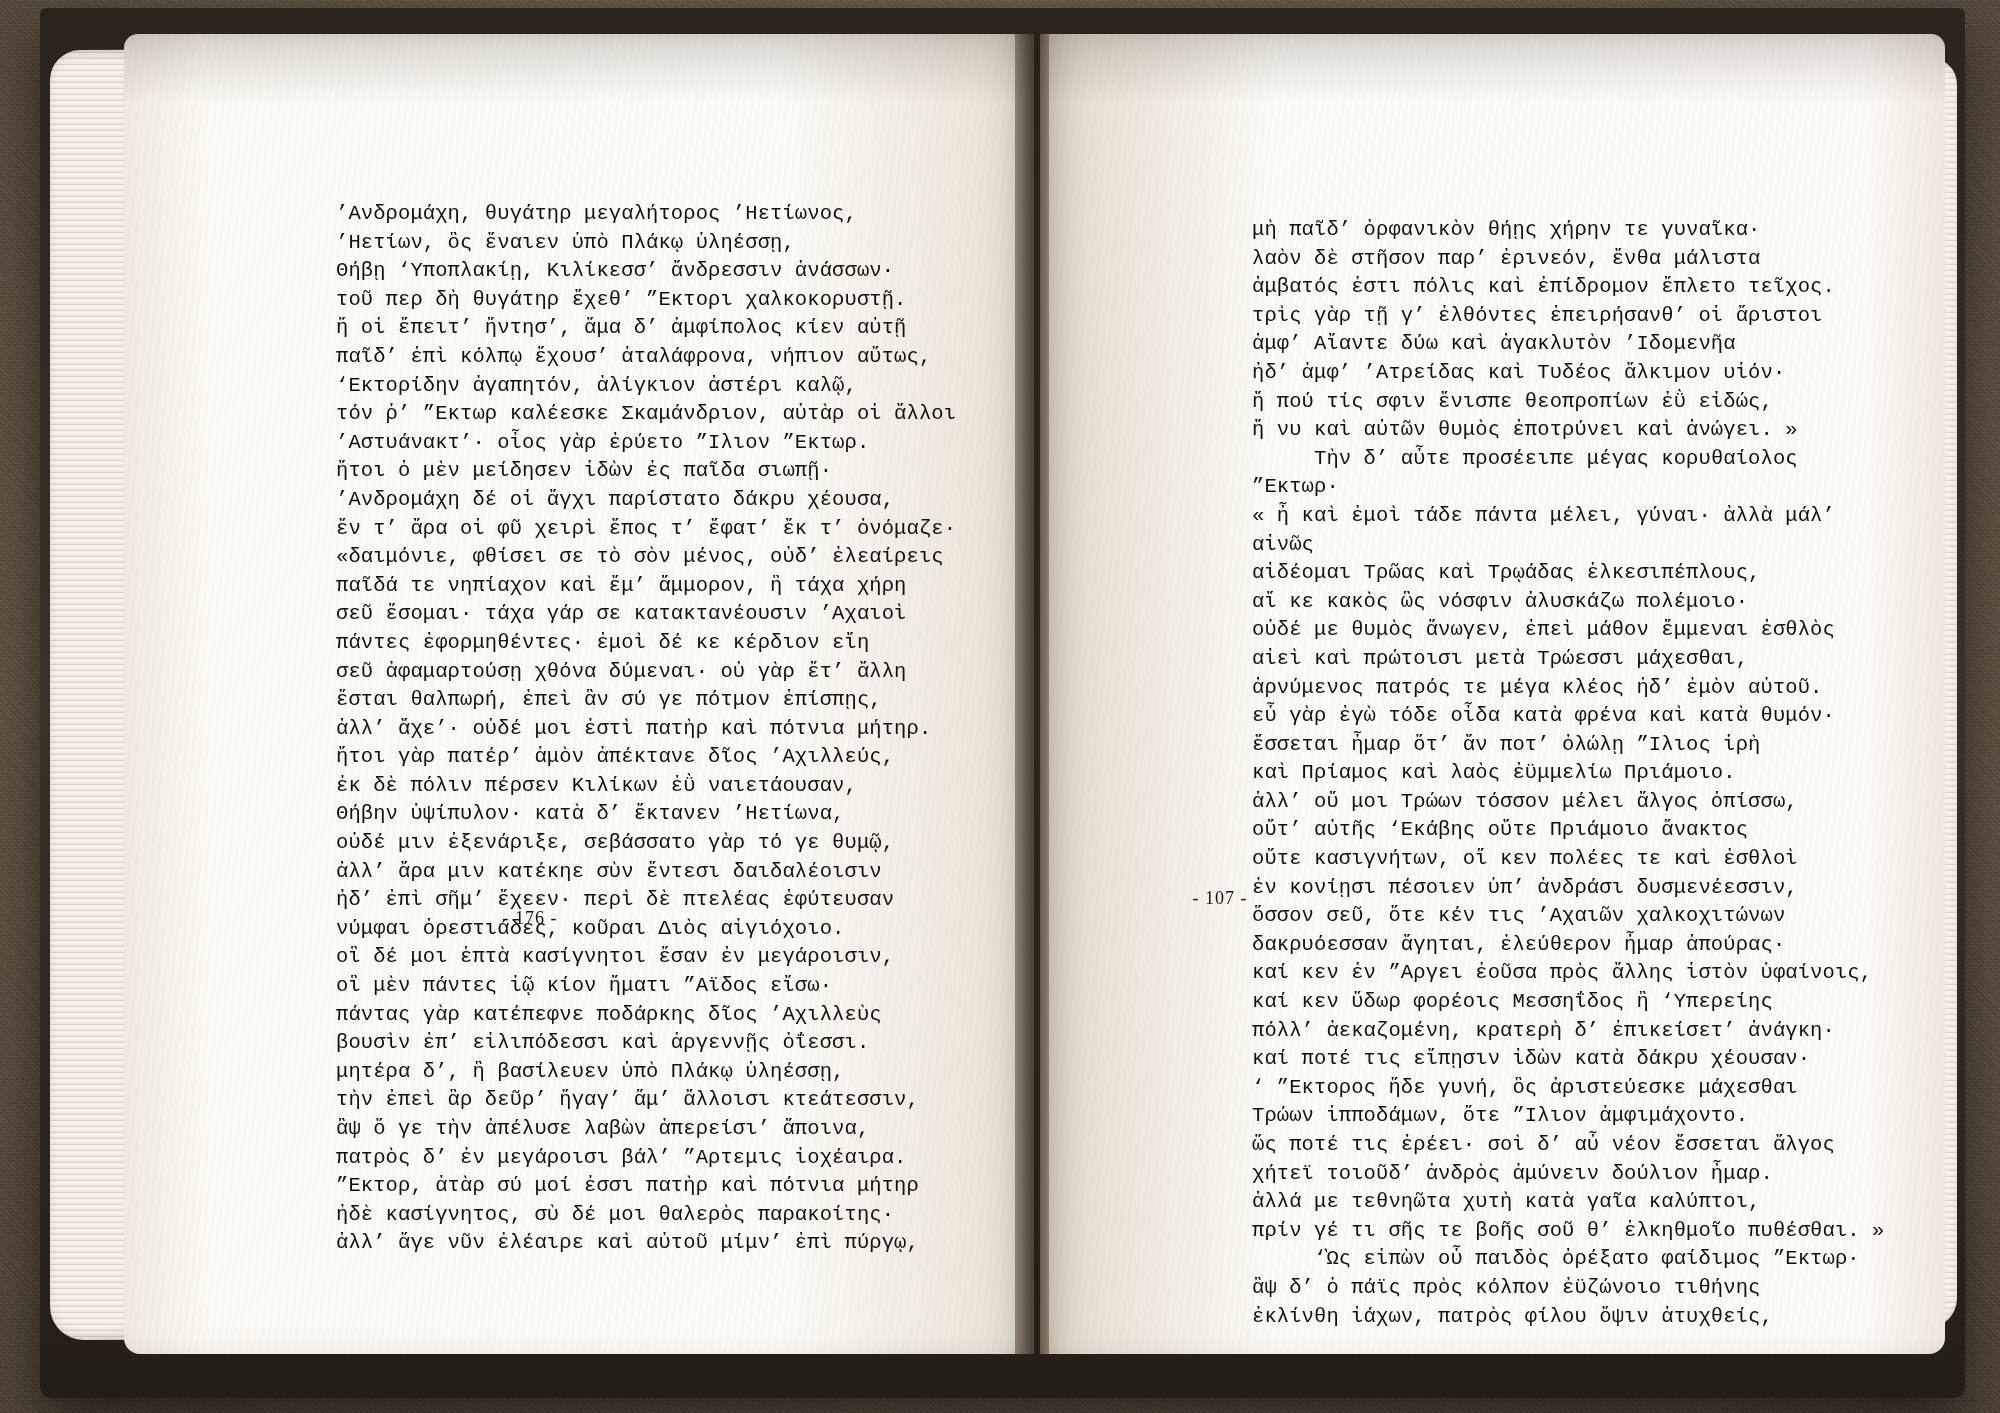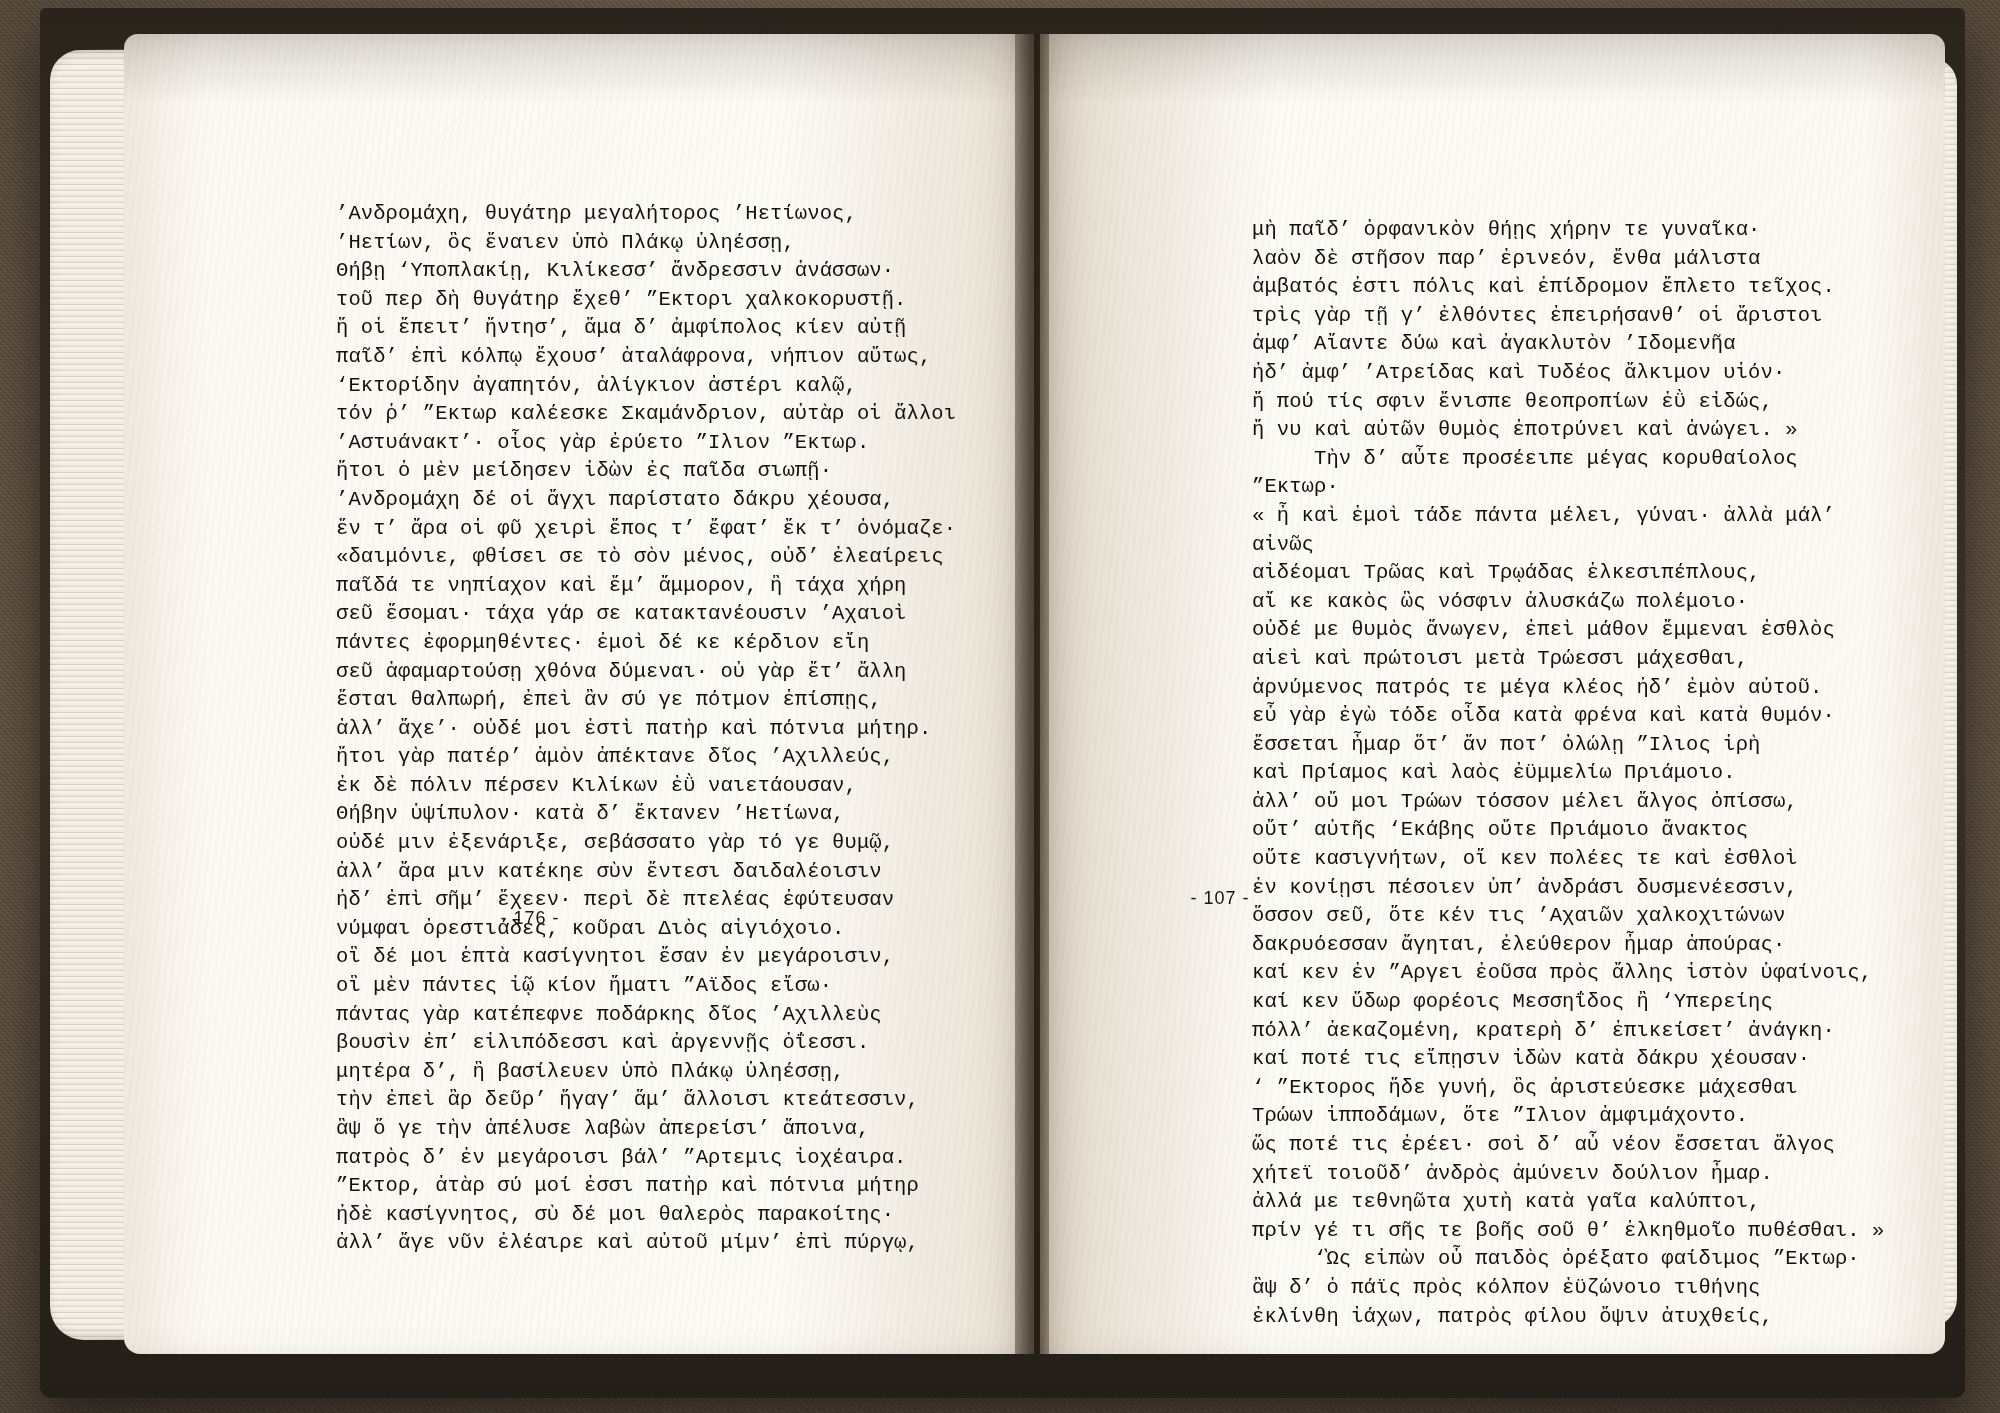--- a/index.html
+++ b/index.html
@@ -127,21 +127,21 @@
     top: 192px;
     width: 640px;
   }
   .textblock.right-col {
     left: 1212px;
     top: 208px;
     width: 640px;
   }
   .folio {
     position: absolute;
-    font-family: Liberation Sans, sans-serif;
+    font-family: Liberation Serif, serif;
     font-size: 18px;
     color: #171310;
     letter-spacing: 1px;
   }
   .folio.left-folio { left: 430px; top: 900px; width: 120px; text-align: center; }
   .folio.right-folio { left: 1120px; top: 880px; width: 120px; text-align: center; }
 
   
   .grain {
     position: absolute;

